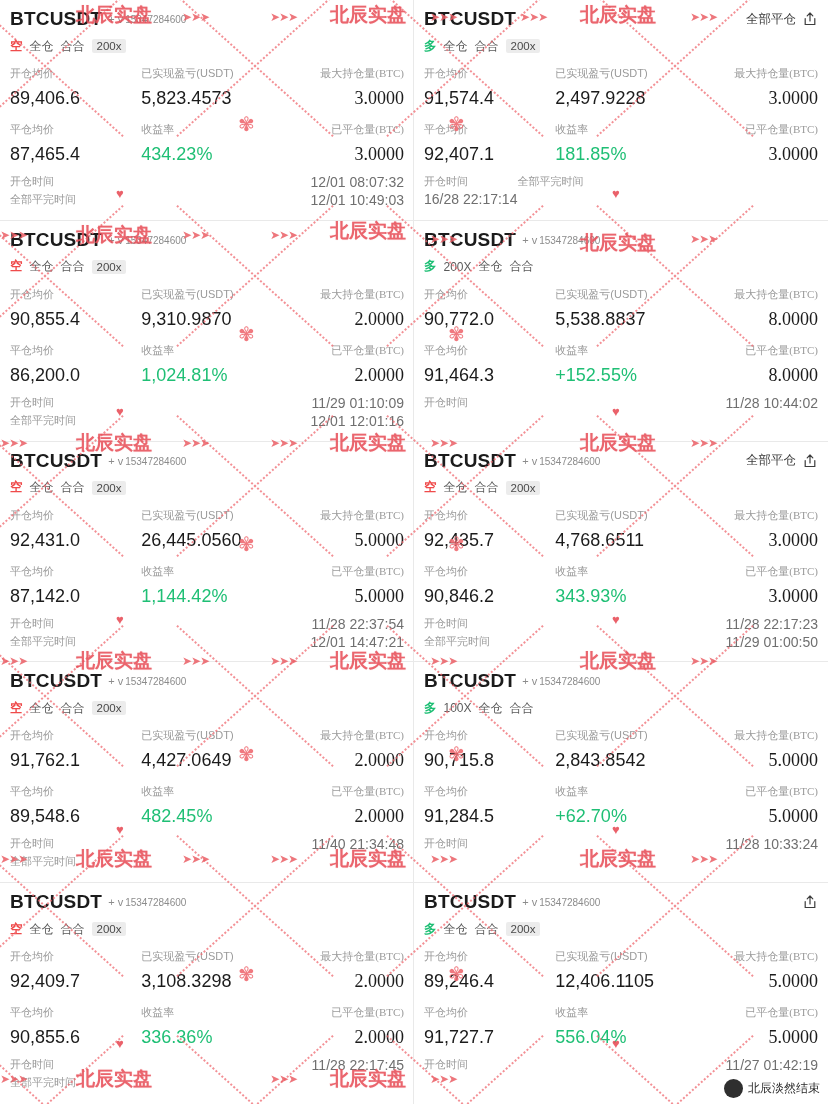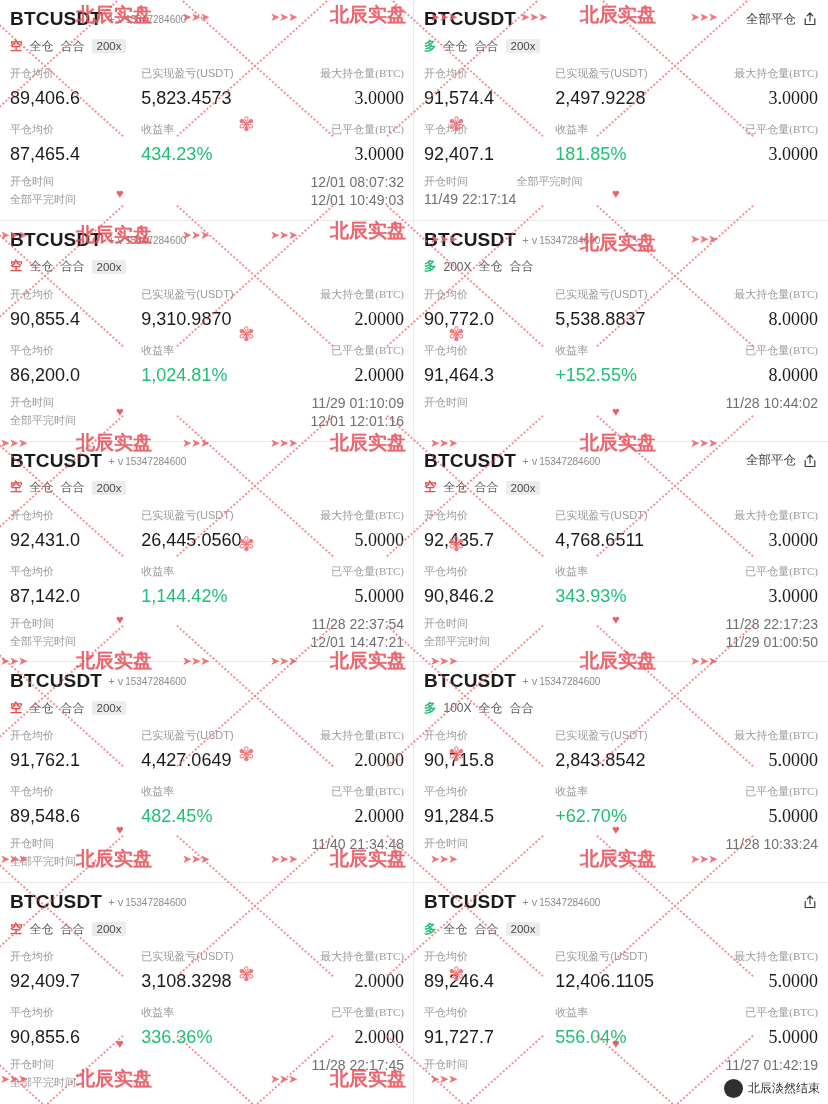--- a/index.html
+++ b/index.html
@@ -182,21 +182,21 @@
       <div class="lbl">平仓均价</div>
       <div class="lbl c2">收益率</div>
       <div class="lbl c3">已平仓量(BTC)</div>
       <div class="val">92,407.1</div>
       <div class="val c2 green">181.85%</div>
       <div class="val c3">3.0000</div>
     </div>
     <div class="times">
       <div class="tlbl">开仓时间</div>
       <div class="tlbl">全部平完时间</div>
-      <div class="tval">11/49 22:17:14</div>
+      <div class="tval">16/28 22:17:14</div>
     </div>
   </div>
 
   <div class="card sep-right sep-bottom">
     <div class="row1">
       <span class="symbol">BTCUSDT</span>
       <span class="wx">
         <span class="p">+ v</span>
           <span class="v">15347284600</span>
       </span>

